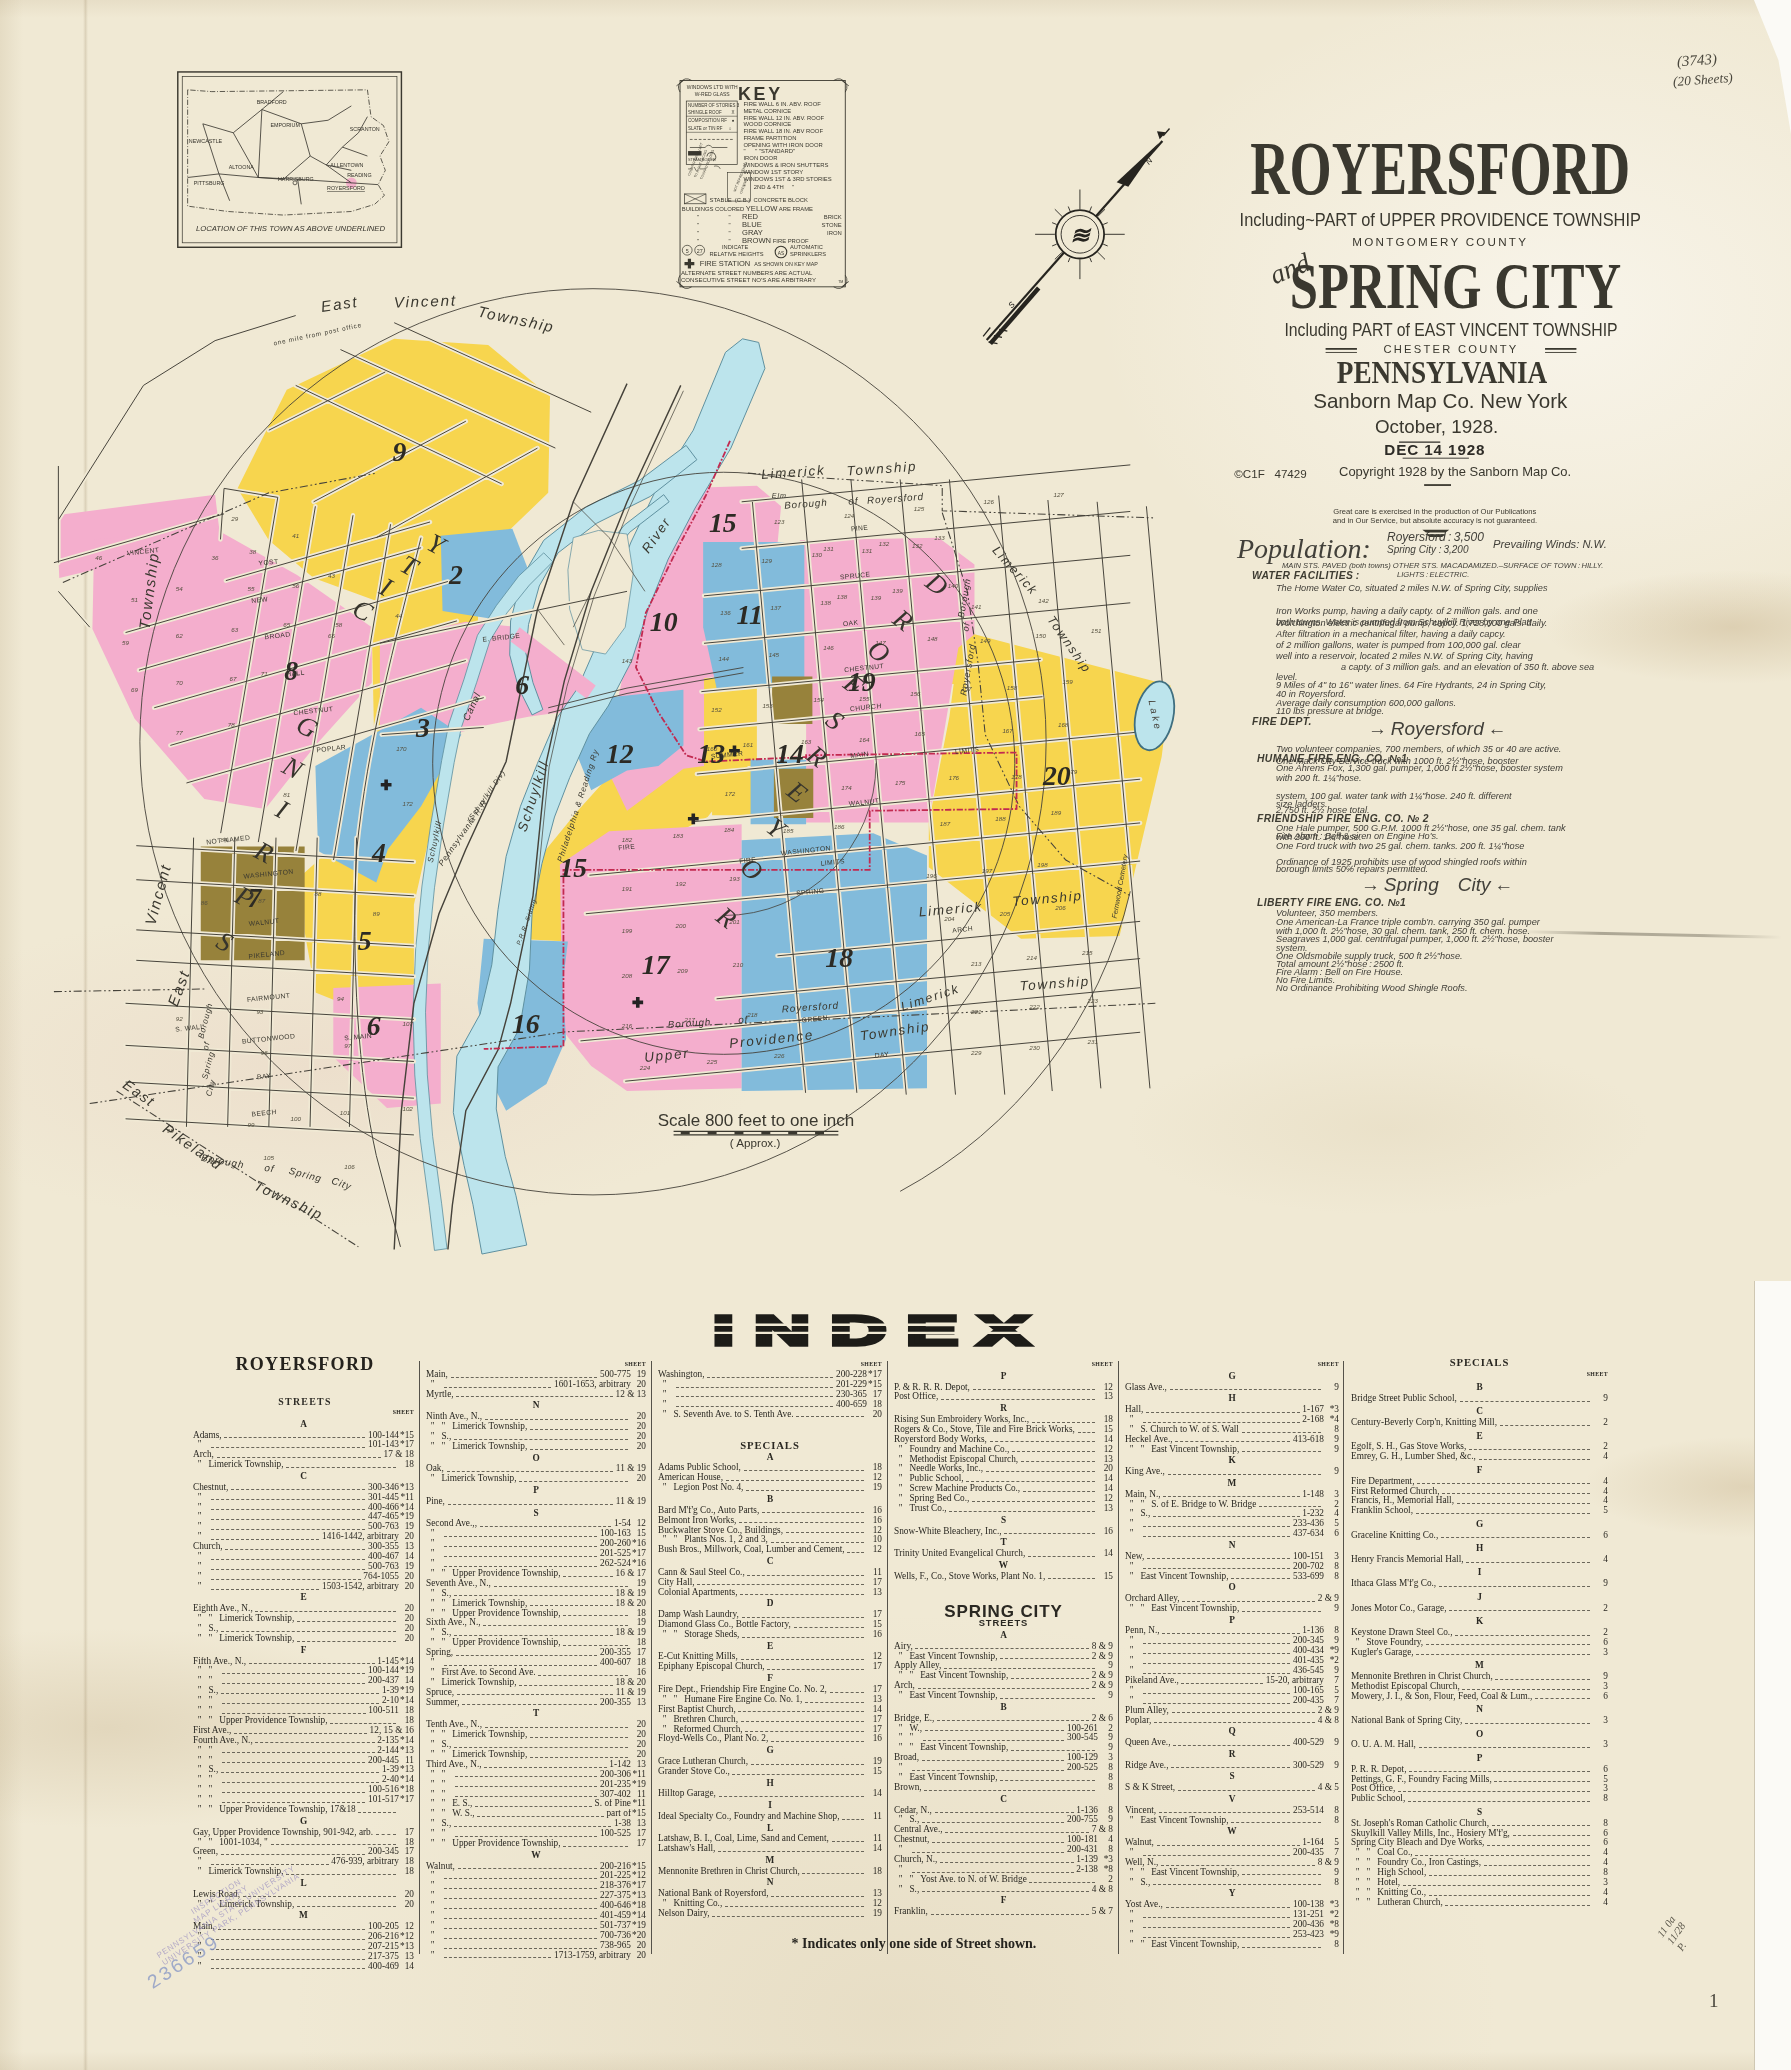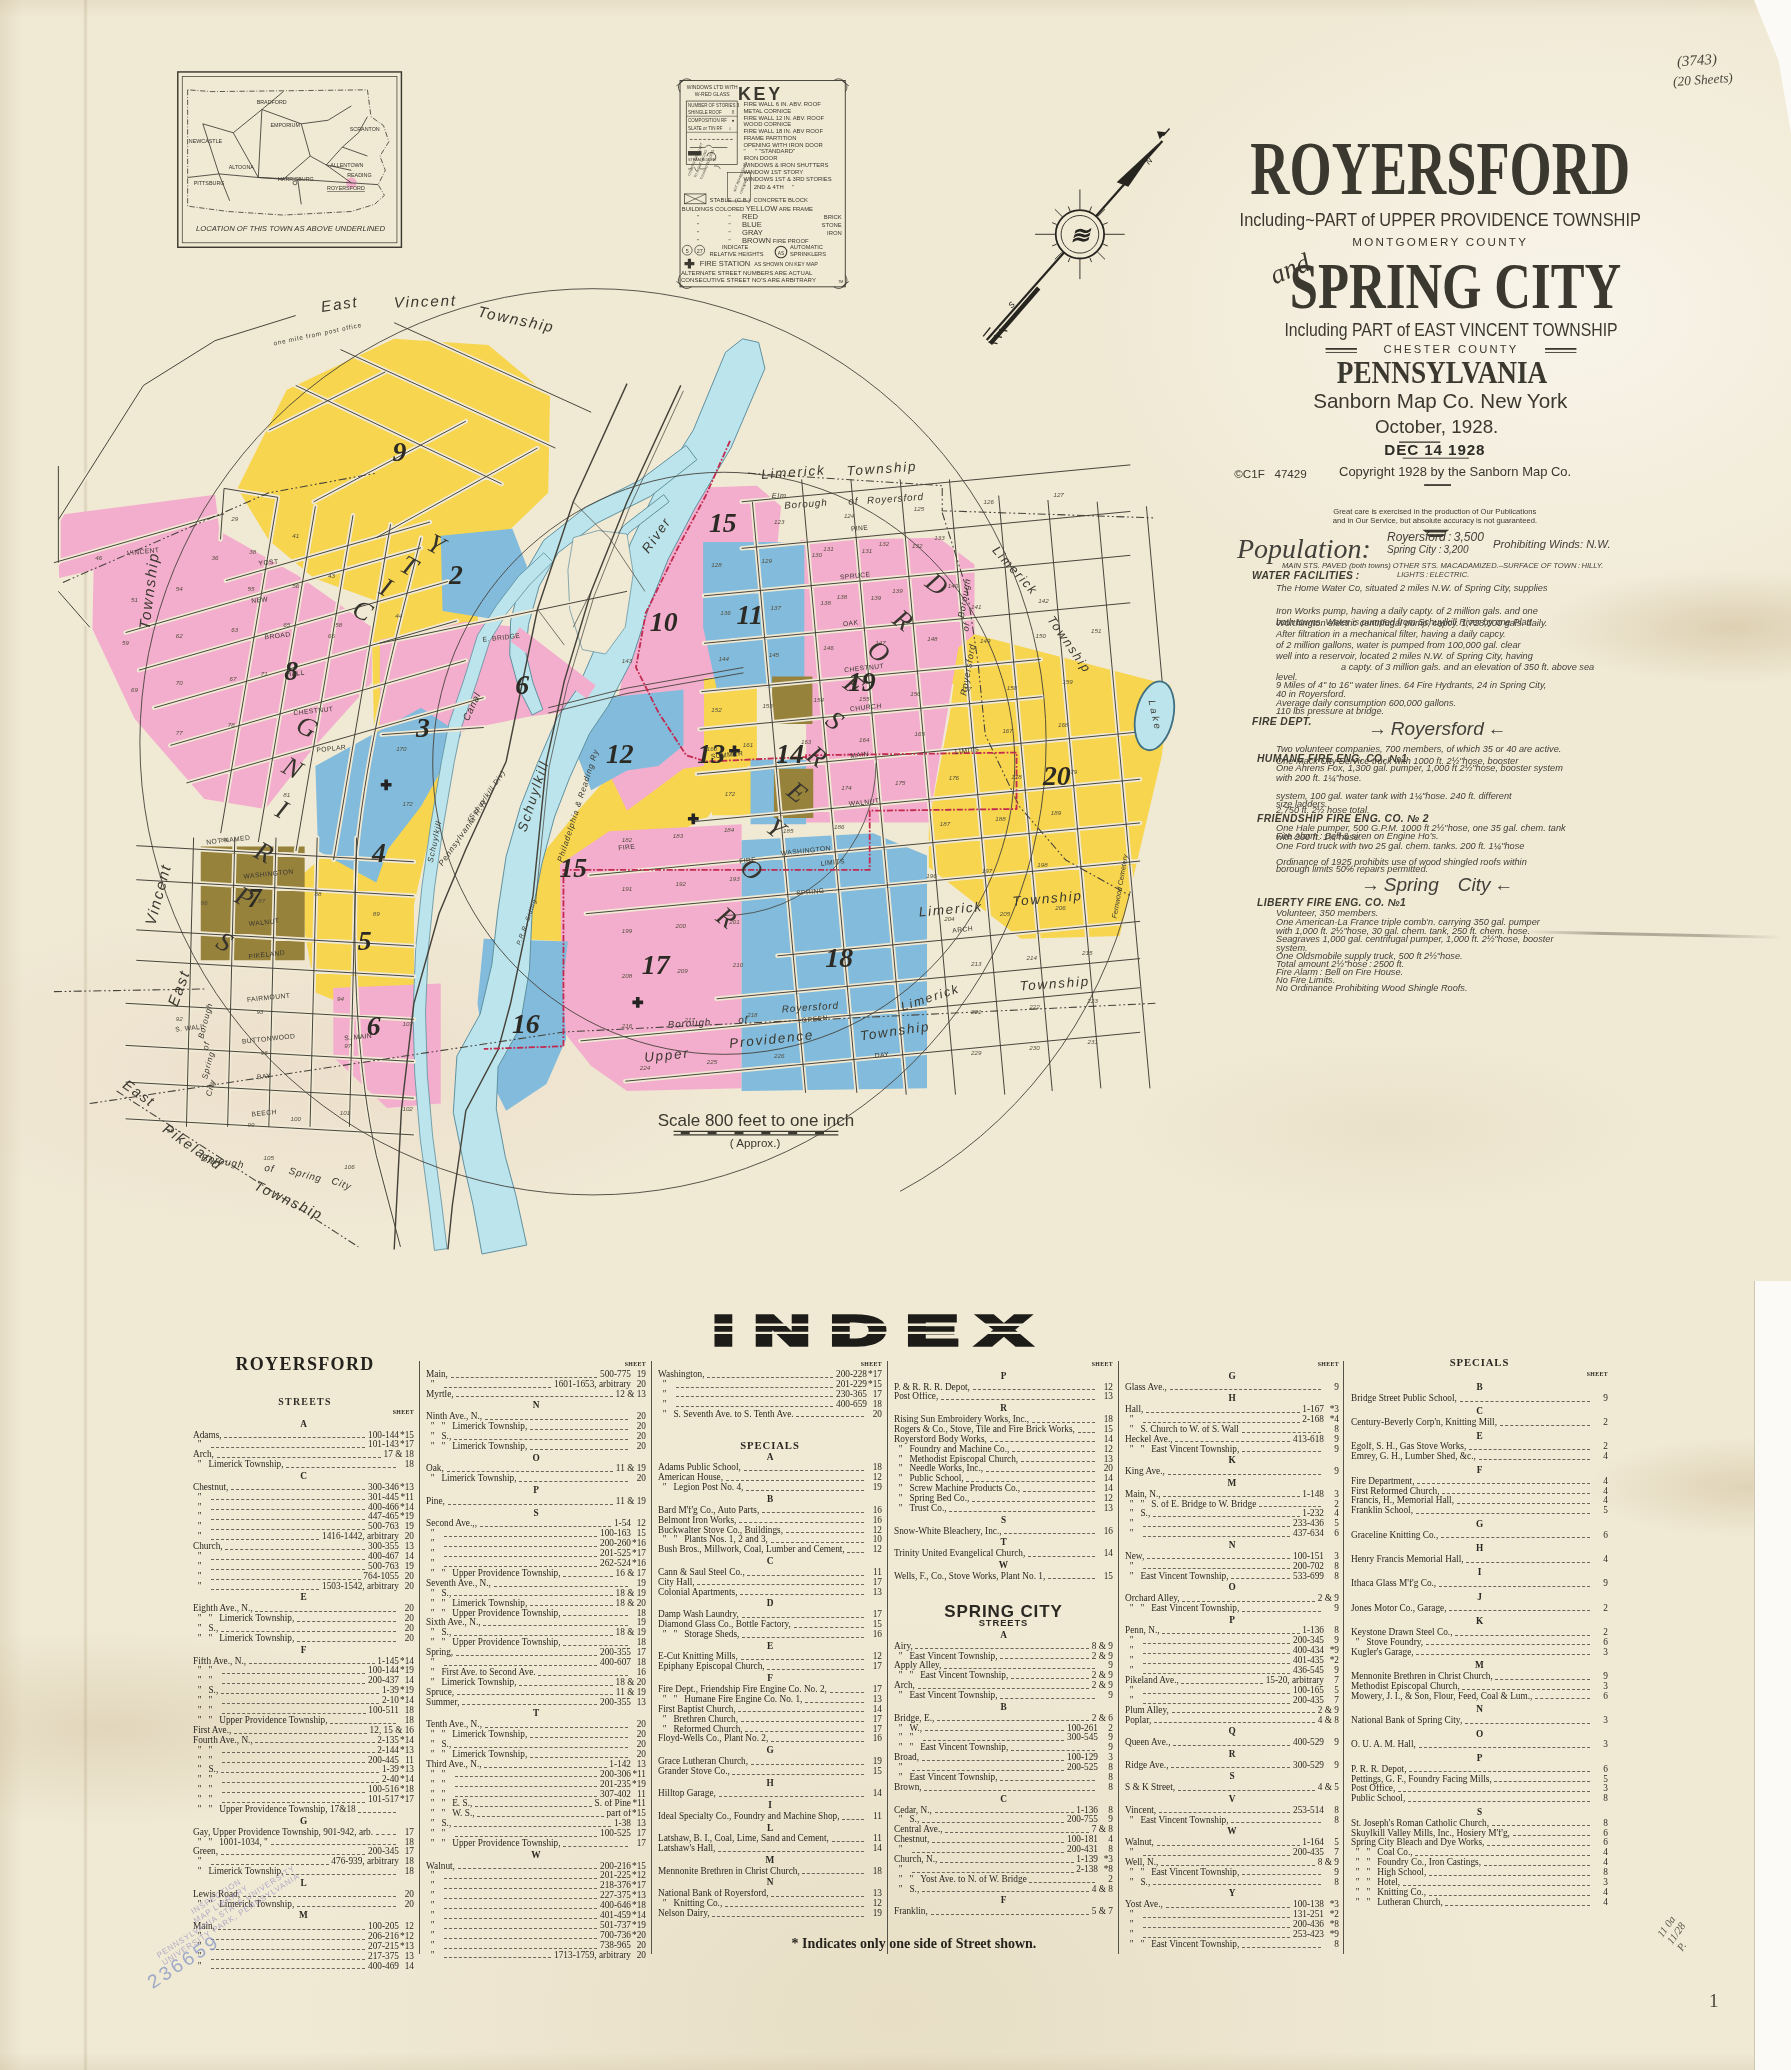--- a/index.html
+++ b/index.html
@@ -215,21 +215,21 @@
 
 <div id="popblock">
 <style>
 #popblock .pl{position:absolute;white-space:nowrap;font-style:italic;font-size:9.2px;color:#42403a;letter-spacing:0}
 #popblock .hd{font-weight:bold;font-size:10.3px;letter-spacing:0.4px;color:#3d3b31}
 </style>
 
 <div class="pl ser" style="left:1237px;top:533px;font-size:28px">Population:</div>
 <div class="pl" style="left:1387px;top:530px;font-size:12px">Royersford : 3,500</div>
 <div class="pl" style="left:1387px;top:544px;font-size:10px">Spring City : 3,200</div>
-<div class="pl" style="left:1493px;top:538px;font-size:11.2px">Prohibiting Winds: N.W.</div>
+<div class="pl" style="left:1493px;top:538px;font-size:11.2px">Prevailing Winds: N.W.</div>
 <div class="pl" style="left:1282px;top:561px;font-size:7.6px">MAIN STS. PAVED (both towns) OTHER STS. MACADAMIZED.–SURFACE OF TOWN : HILLY.</div>
 
 <div class="pl hd" style="left:1252px;top:570px">WATER FACILITIES :</div>
 <div class="pl" style="left:1397px;top:570px;font-size:7.6px">LIGHTS : ELECTRIC.</div>
 
 <div class="pl" style="left:1276px;top:583px">The Home Water Co, situated 2 miles N.W. of Spring City, supplies</div>
 <div class="pl" style="left:1276px;top:617px">both towns. Water is pumped from Schuylkill River by one Platt</div>
 <div class="pl" style="left:1276px;top:606px">Iron Works pump, having a daily capty. of 2 million gals. and one</div>
 <div class="pl" style="left:1276px;top:618px">Worthington electric centrifugal pump, capcy. 1,728,000 gals. daily.</div>
 <div class="pl" style="left:1276px;top:629px">After filtration in a mechanical filter, having a daily capcy.</div>

